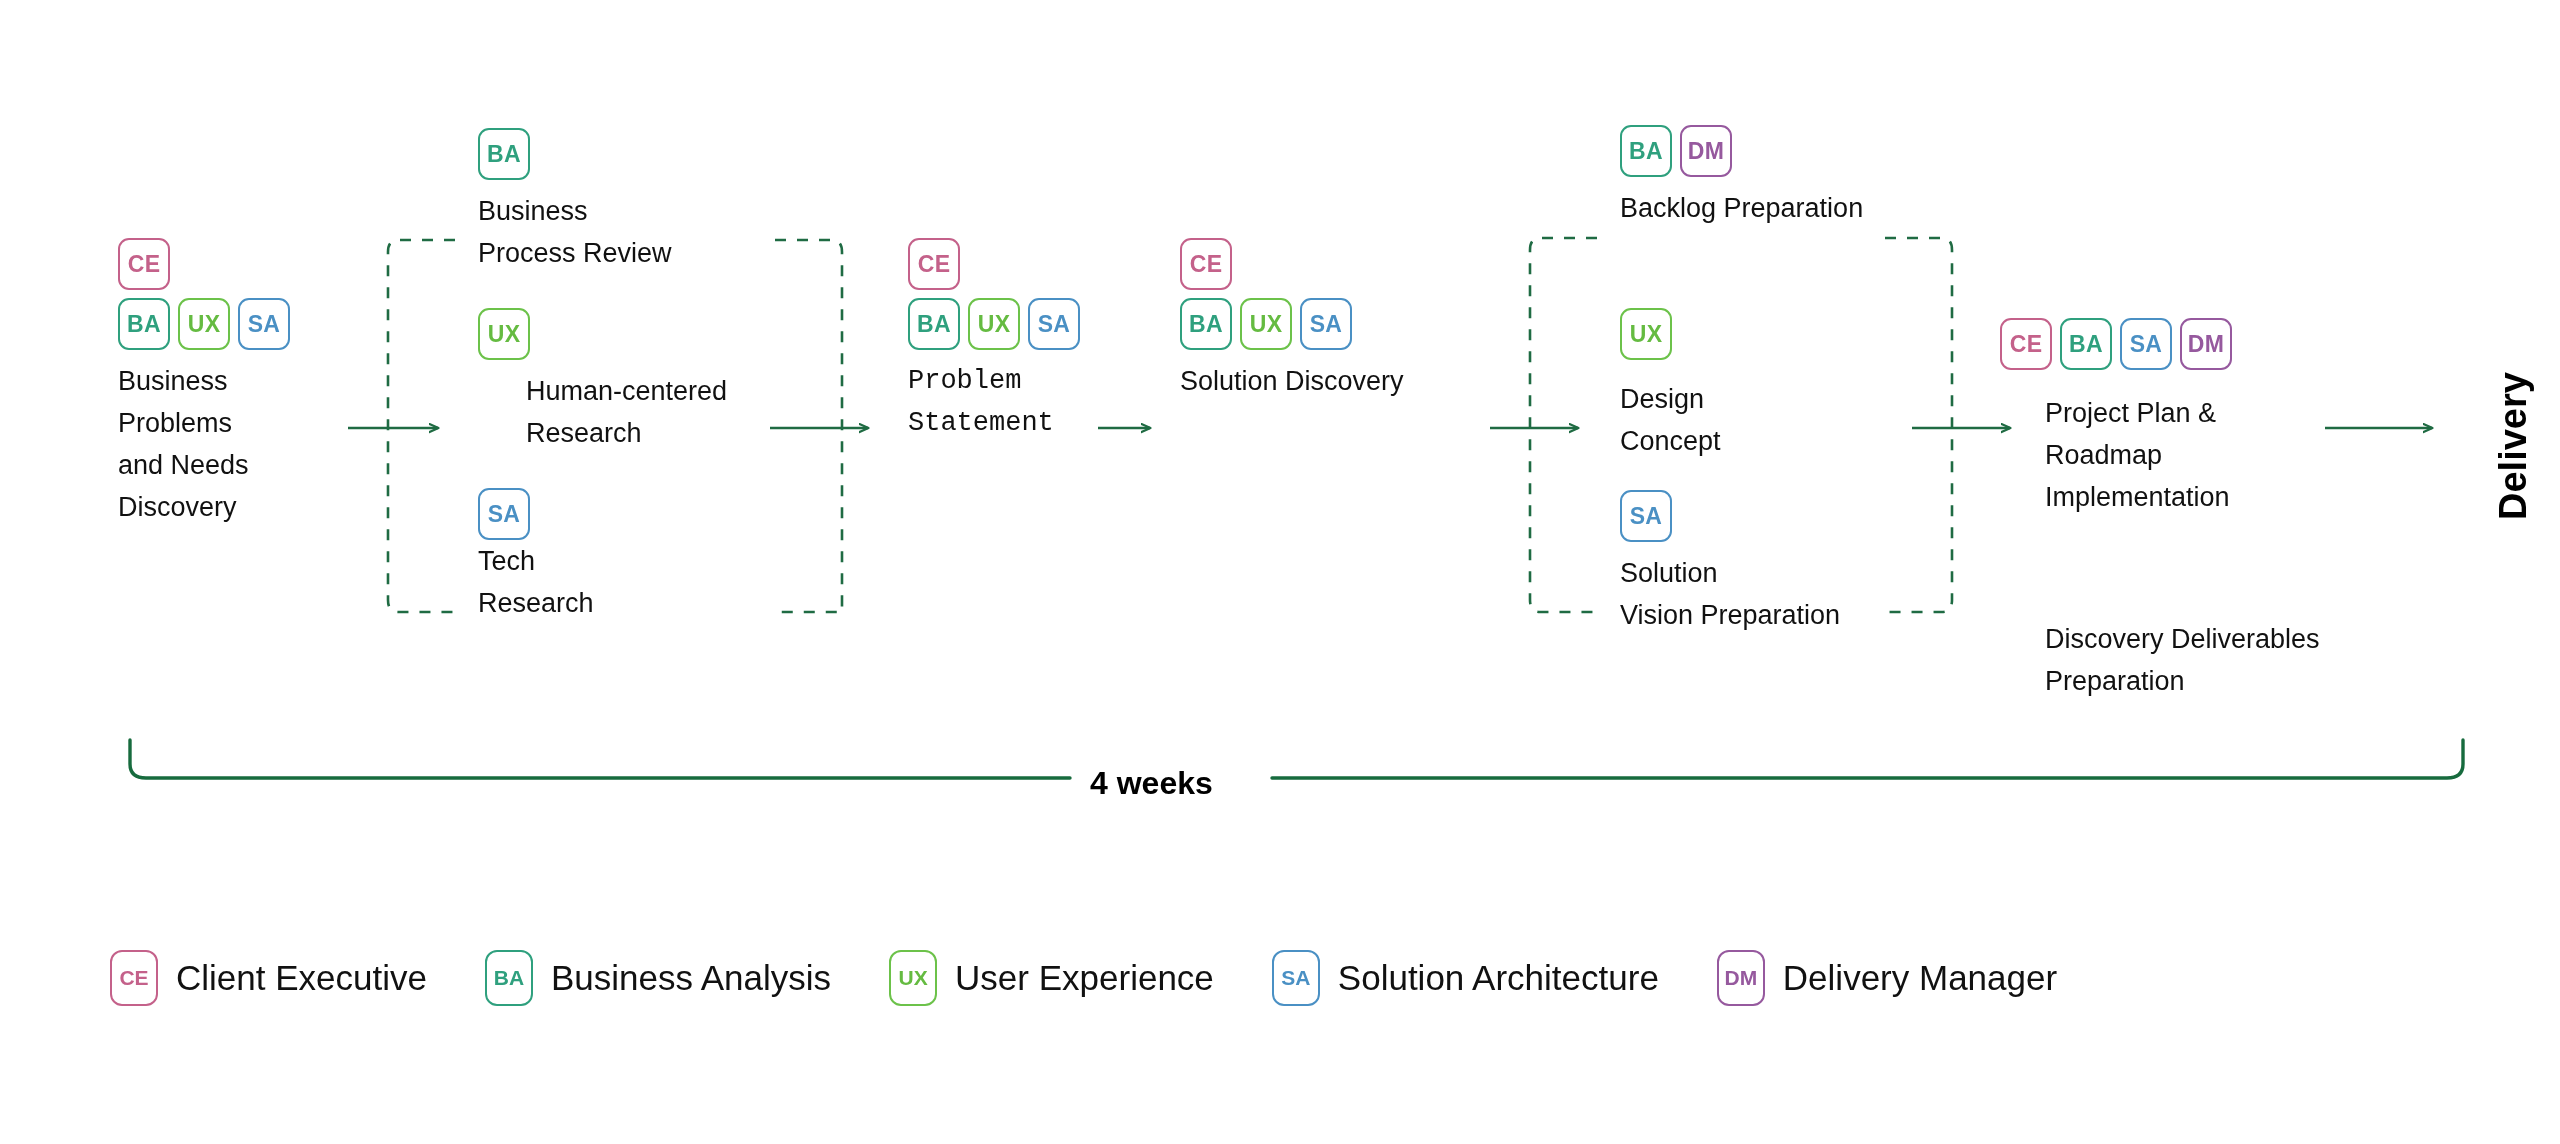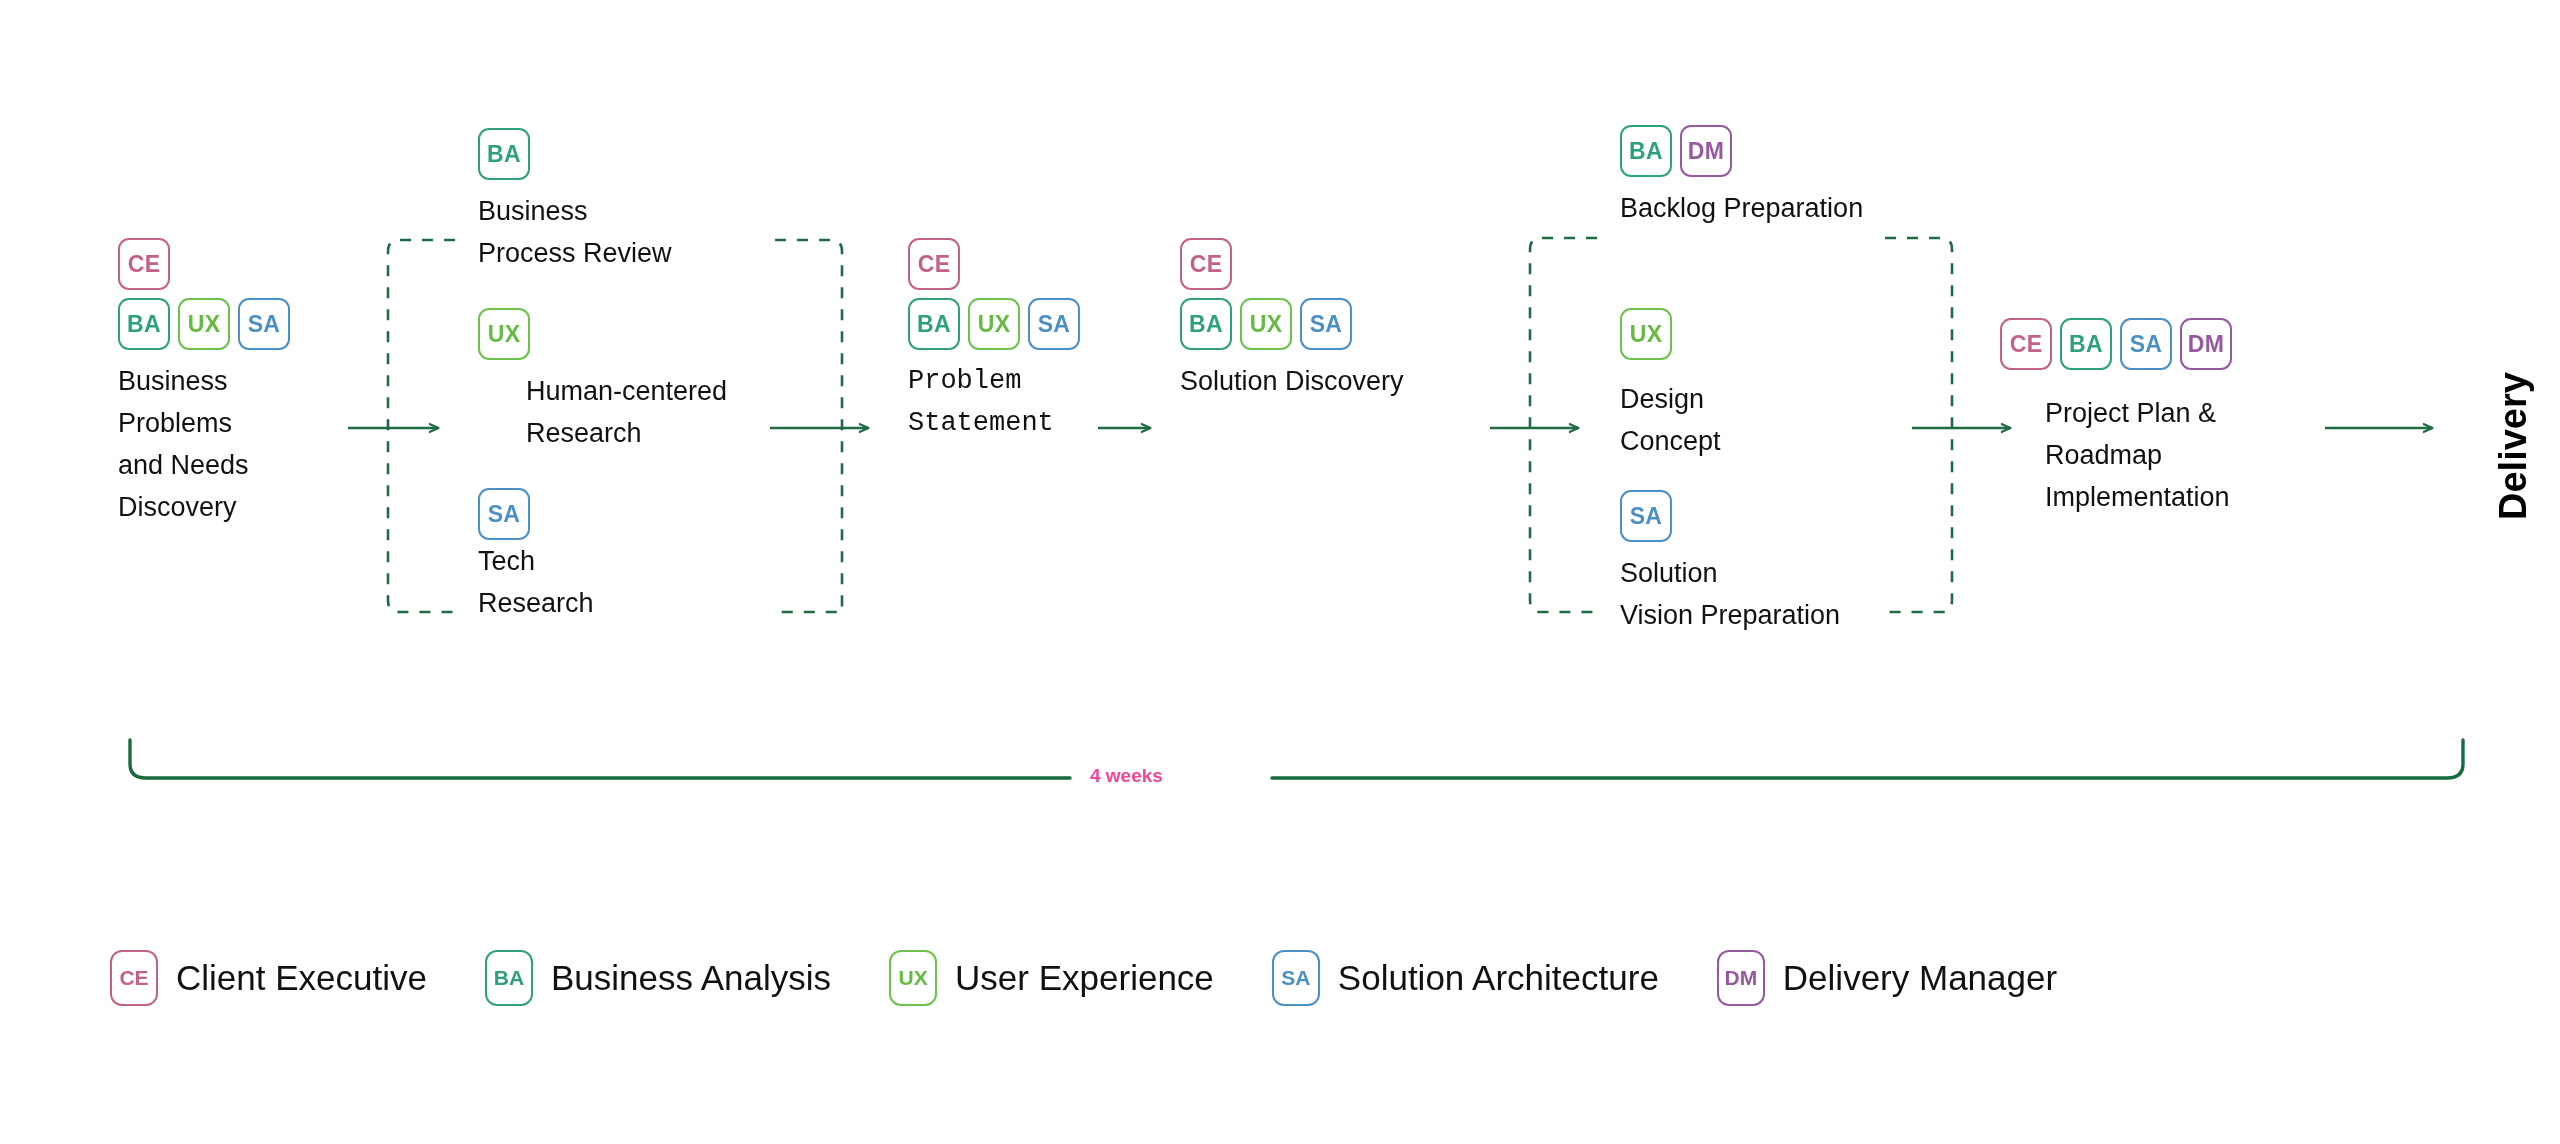--- a/index.html
+++ b/index.html
@@ -34,21 +34,21 @@
   
   .delivery{
     position:absolute;
     font-size:38px;font-weight:700;color:#000;
     transform:rotate(-90deg);transform-origin:left top;
     white-space:nowrap;
   }
 
   
   .weeks-label{
-    position:absolute;font-size:19px;font-weight:700;color:#ec4899;
+    position:absolute;font-size:32px;font-weight:700;color:#000000;
   }
 
   
   .legend{position:absolute;left:0;top:0;display:flex;align-items:center;}
   .legend-item{display:flex;align-items:center;}
   .legend-badge{
     width:48px;height:56px;border-radius:12px;border:2.6px solid #888;
     display:flex;align-items:center;justify-content:center;
     font-size:21px;font-weight:700;background:#fff;box-sizing:border-box;
   }
@@ -200,20 +200,24 @@
       <div class="badge ce">CE</div>
       <div class="badge ba">BA</div>
       <div class="badge sa">SA</div>
       <div class="badge dm">DM</div>
     </div>
     <div class="stage-text" style="margin-top:22px;margin-left:45px;">Project Plan &amp;
 Roadmap
 Implementation</div>
   </div>
 
+  <div class="node" style="left:2045px;top:618px;">
+    <div class="stage-text">Discovery Deliverables
+Preparation</div>
+  </div>
 
   <div class="delivery" style="left:2492px;top:520px;">Delivery</div>
 
   <div class="weeks-label" style="left:1090px;top:765px;">4 weeks</div>
 
   <div class="legend" style="left:110px;top:950px;">
 
     <div class="legend-item">
       <div class="legend-badge ce">CE</div>
       <div class="legend-label">Client Executive</div>

